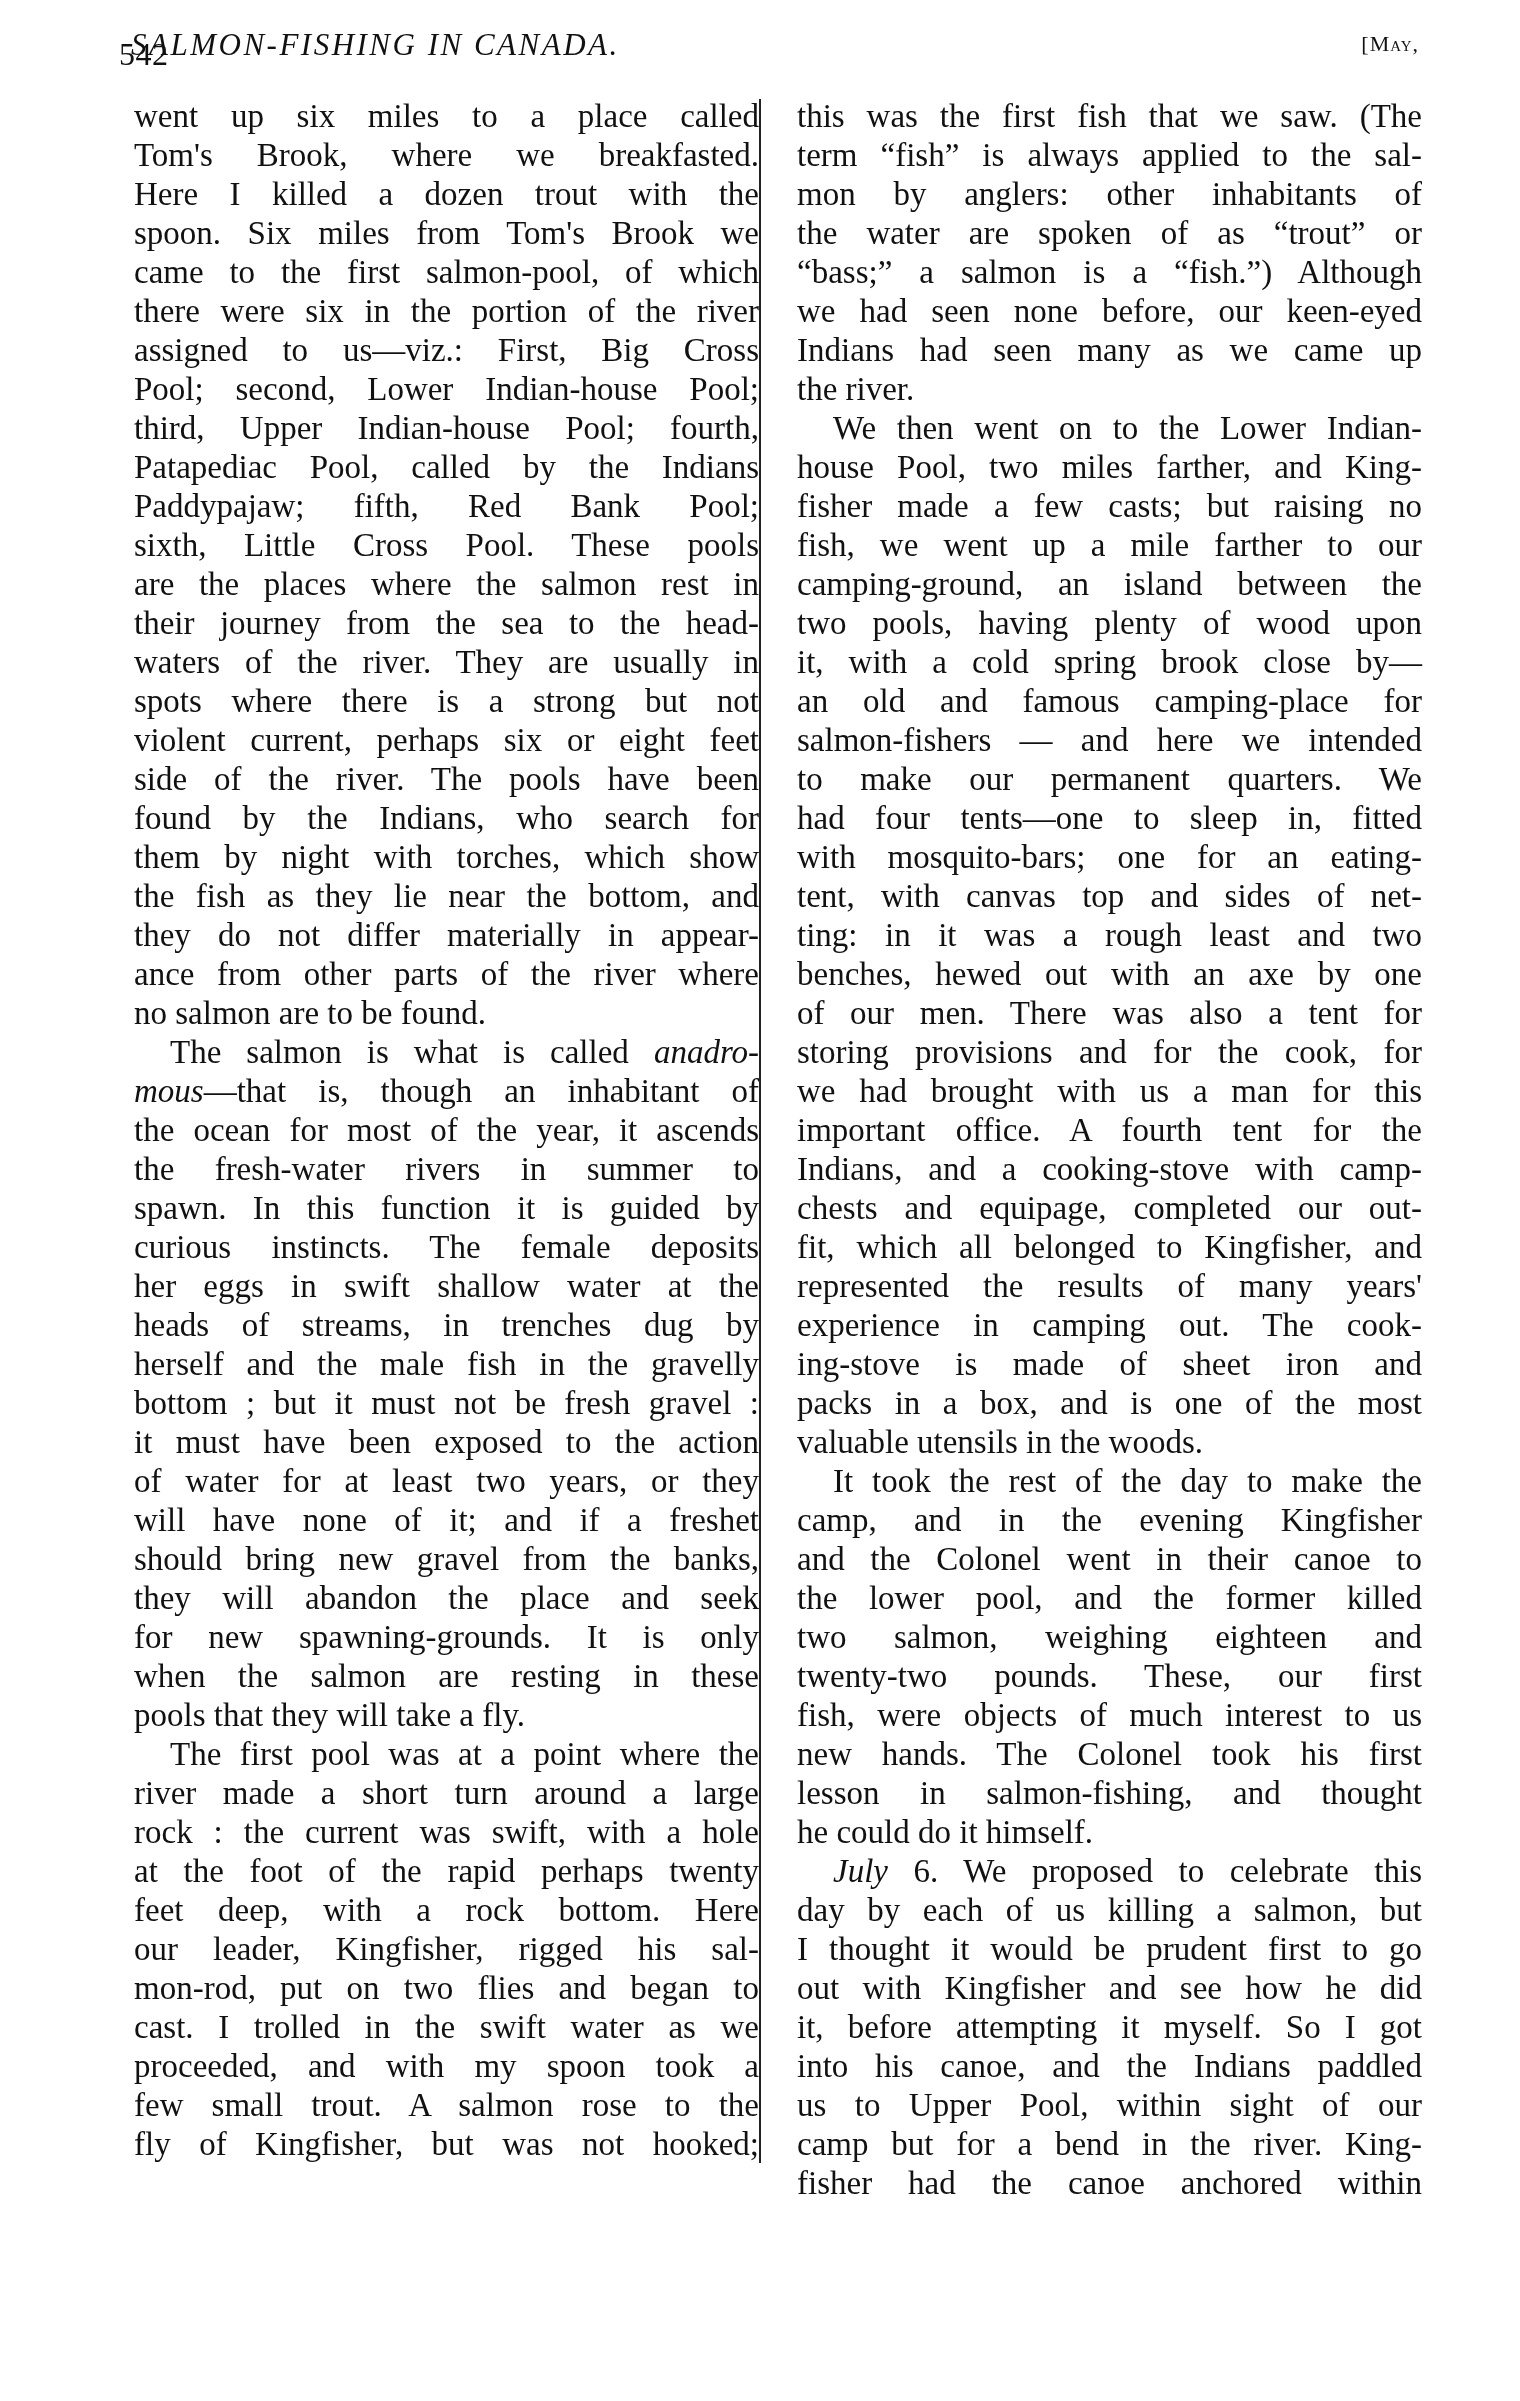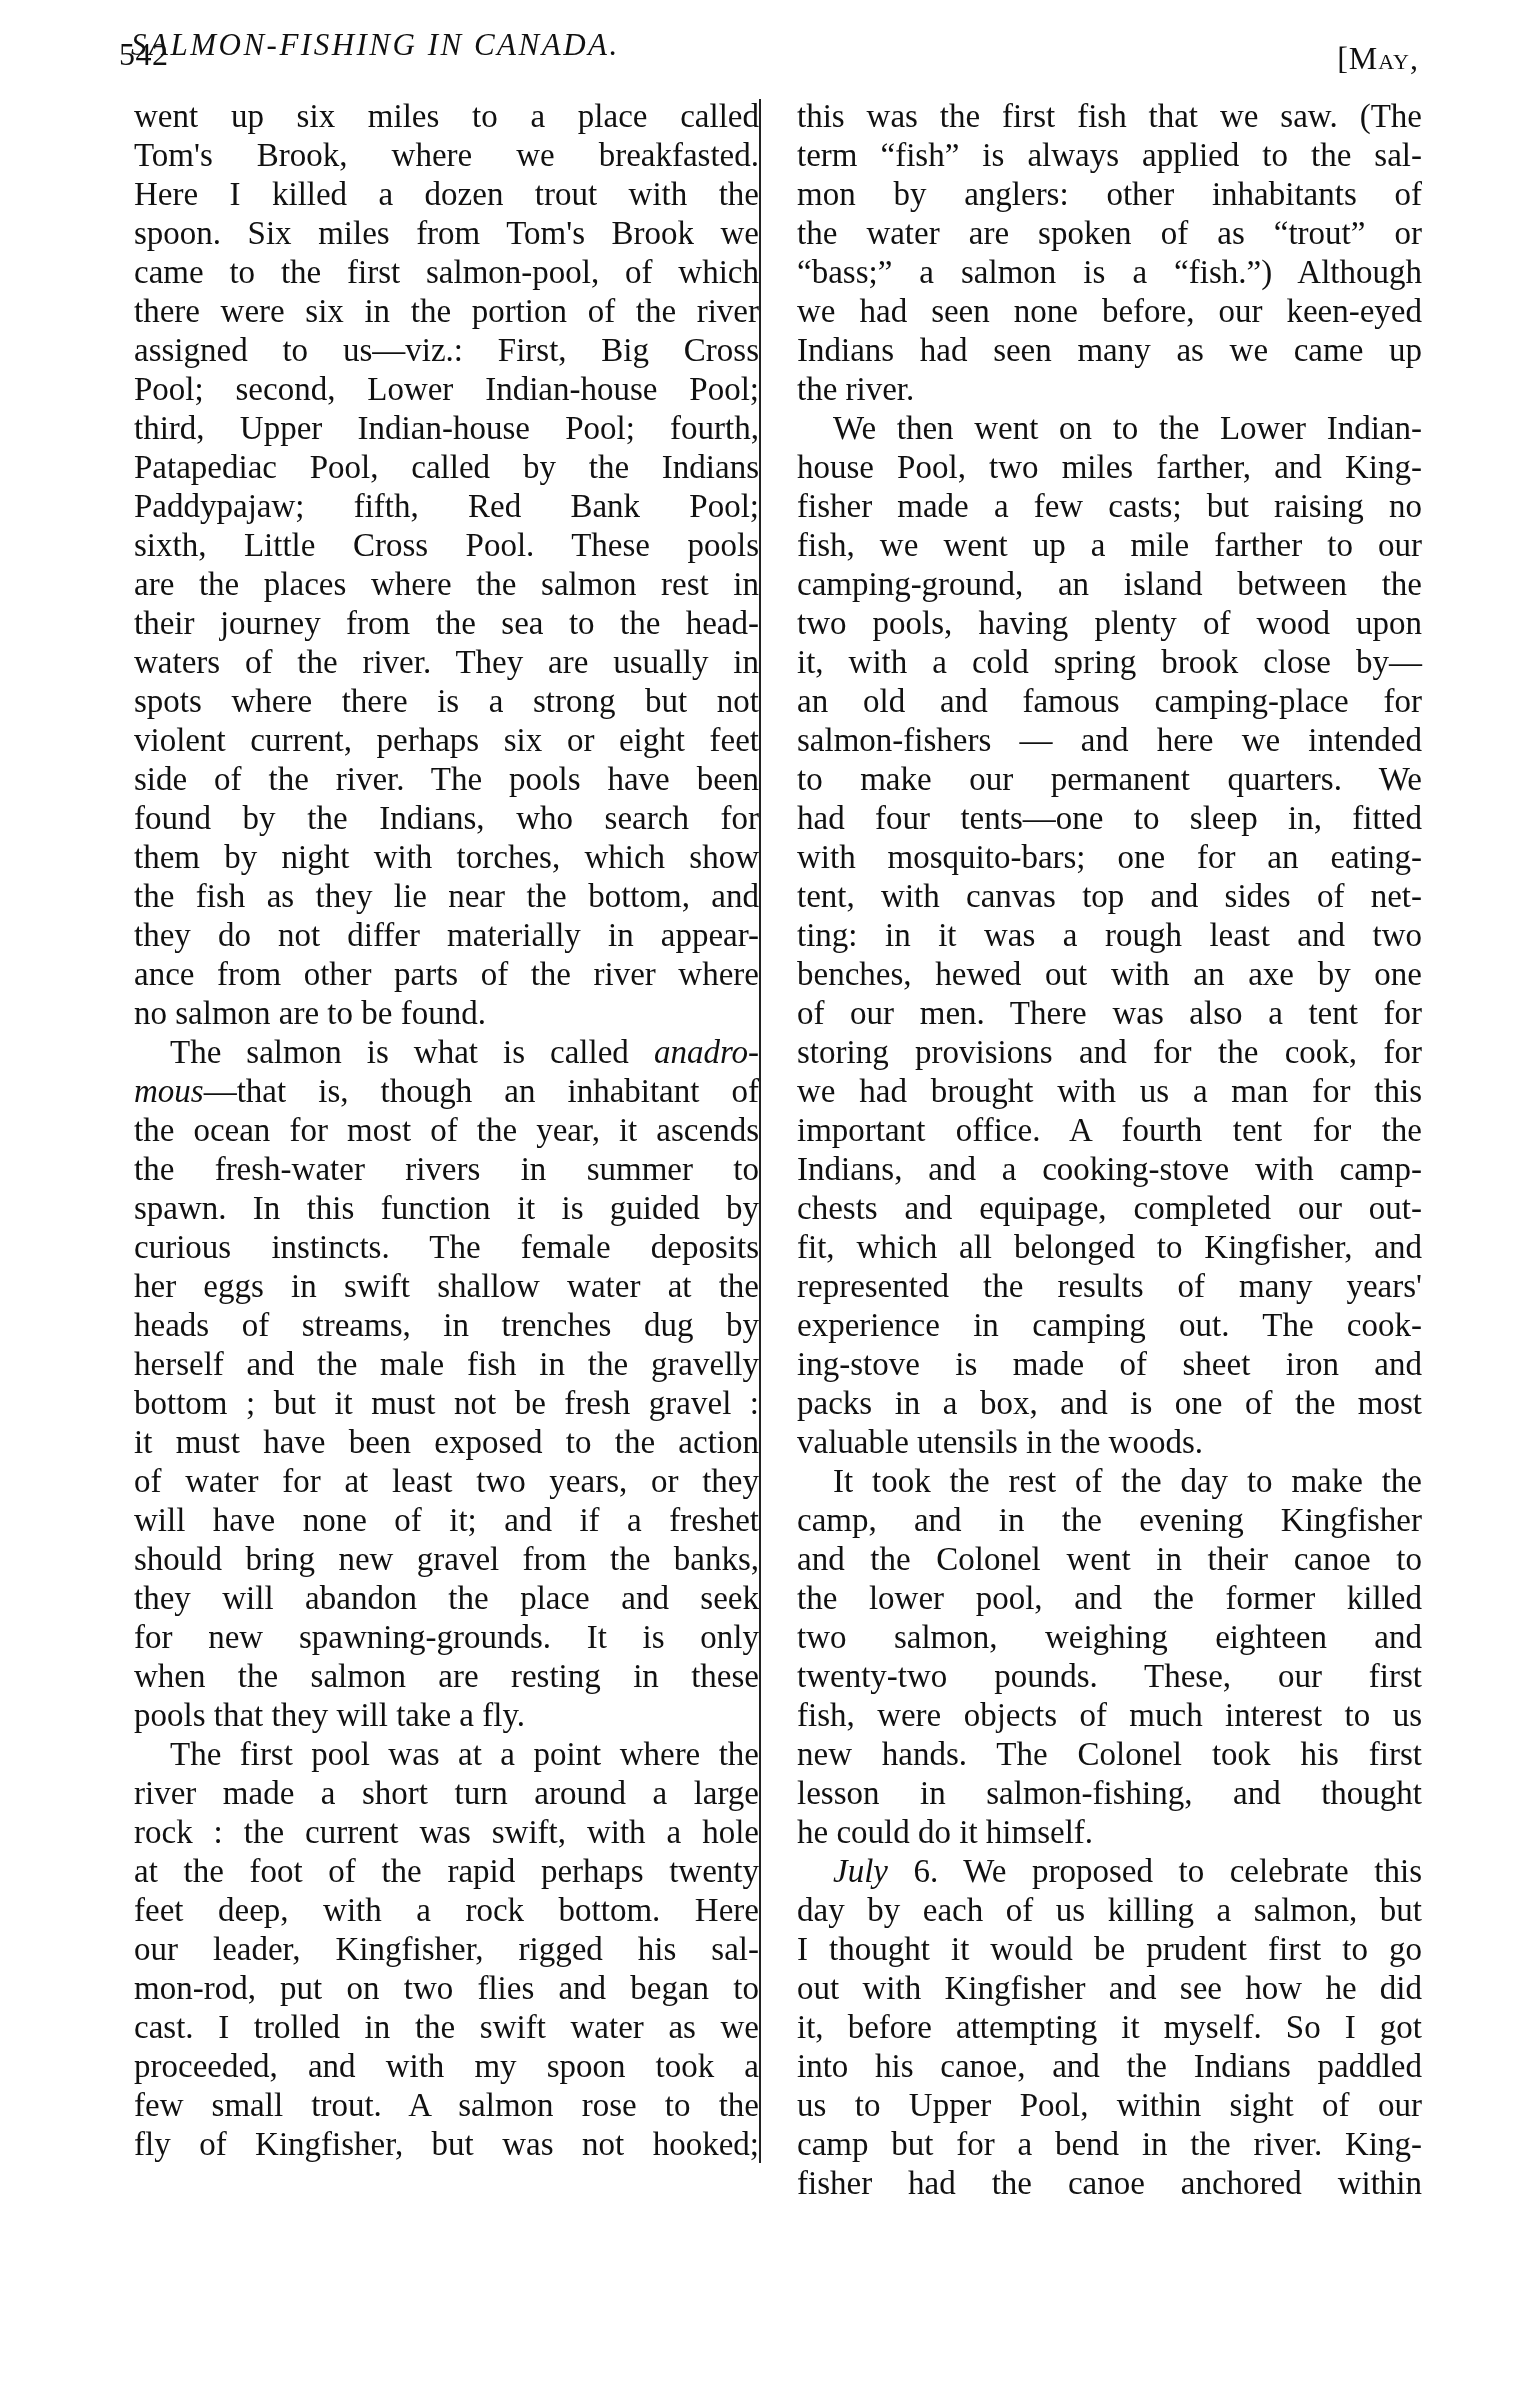--- a/index.html
+++ b/index.html
@@ -1,21 +1,21 @@
 <!DOCTYPE html>
 <html style="font-size:8px"><head>
 <meta charset="utf-8">
 <style>
   html, body { margin: 0; padding: 0; background: #ffffff; }
   body { width: 1521px; height: 2401px; position: relative; overflow: hidden; color: #111; }
   .page { position: absolute; left: 0; top: 0; width: 1521px; height: 1960px; background: #fff; }
   .running-head { position: absolute; top: 27px; left: 119px; width: 1300px; height: 55px; font-family: "Liberation Serif", "DejaVu Serif", serif; }
   .folio { position: absolute; left: 0; top: 9px; font-size: 32px; letter-spacing: 0.5px; }
   .head-title { position: absolute; left: 12px; right: 0; top: 0; text-align: left; font-size: 31px; font-style: italic; letter-spacing: 2.5px; }
-  .head-month { position: absolute; right: 0; top: 13px; font-size: 32px; font-variant: small-caps; letter-spacing: 1px; }
+  .head-month { position: absolute; right: 0; top: 4px; font-size: 22px; font-variant: small-caps; letter-spacing: 1px; }
   .column { position: absolute; top: 97px; width: 625px; font-family: "Liberation Serif", "DejaVu Serif", serif; font-size: 33px; margin-left: 12px; }
   .col-left { left: 122px; }
   .col-right { left: 785px; }
   .line { height: 39px; line-height: 39px; white-space: nowrap; text-align: justify; text-align-last: justify; overflow: visible; }
   .line.last { text-align-last: left; }
   .line.indent { padding-left: 36px; }
   .divider { position: absolute; left: 759px; top: 99px; width: 1.5px; height: 2064px; background: #222; }
   .it { font-style: italic; }
 </style>
 </head>

